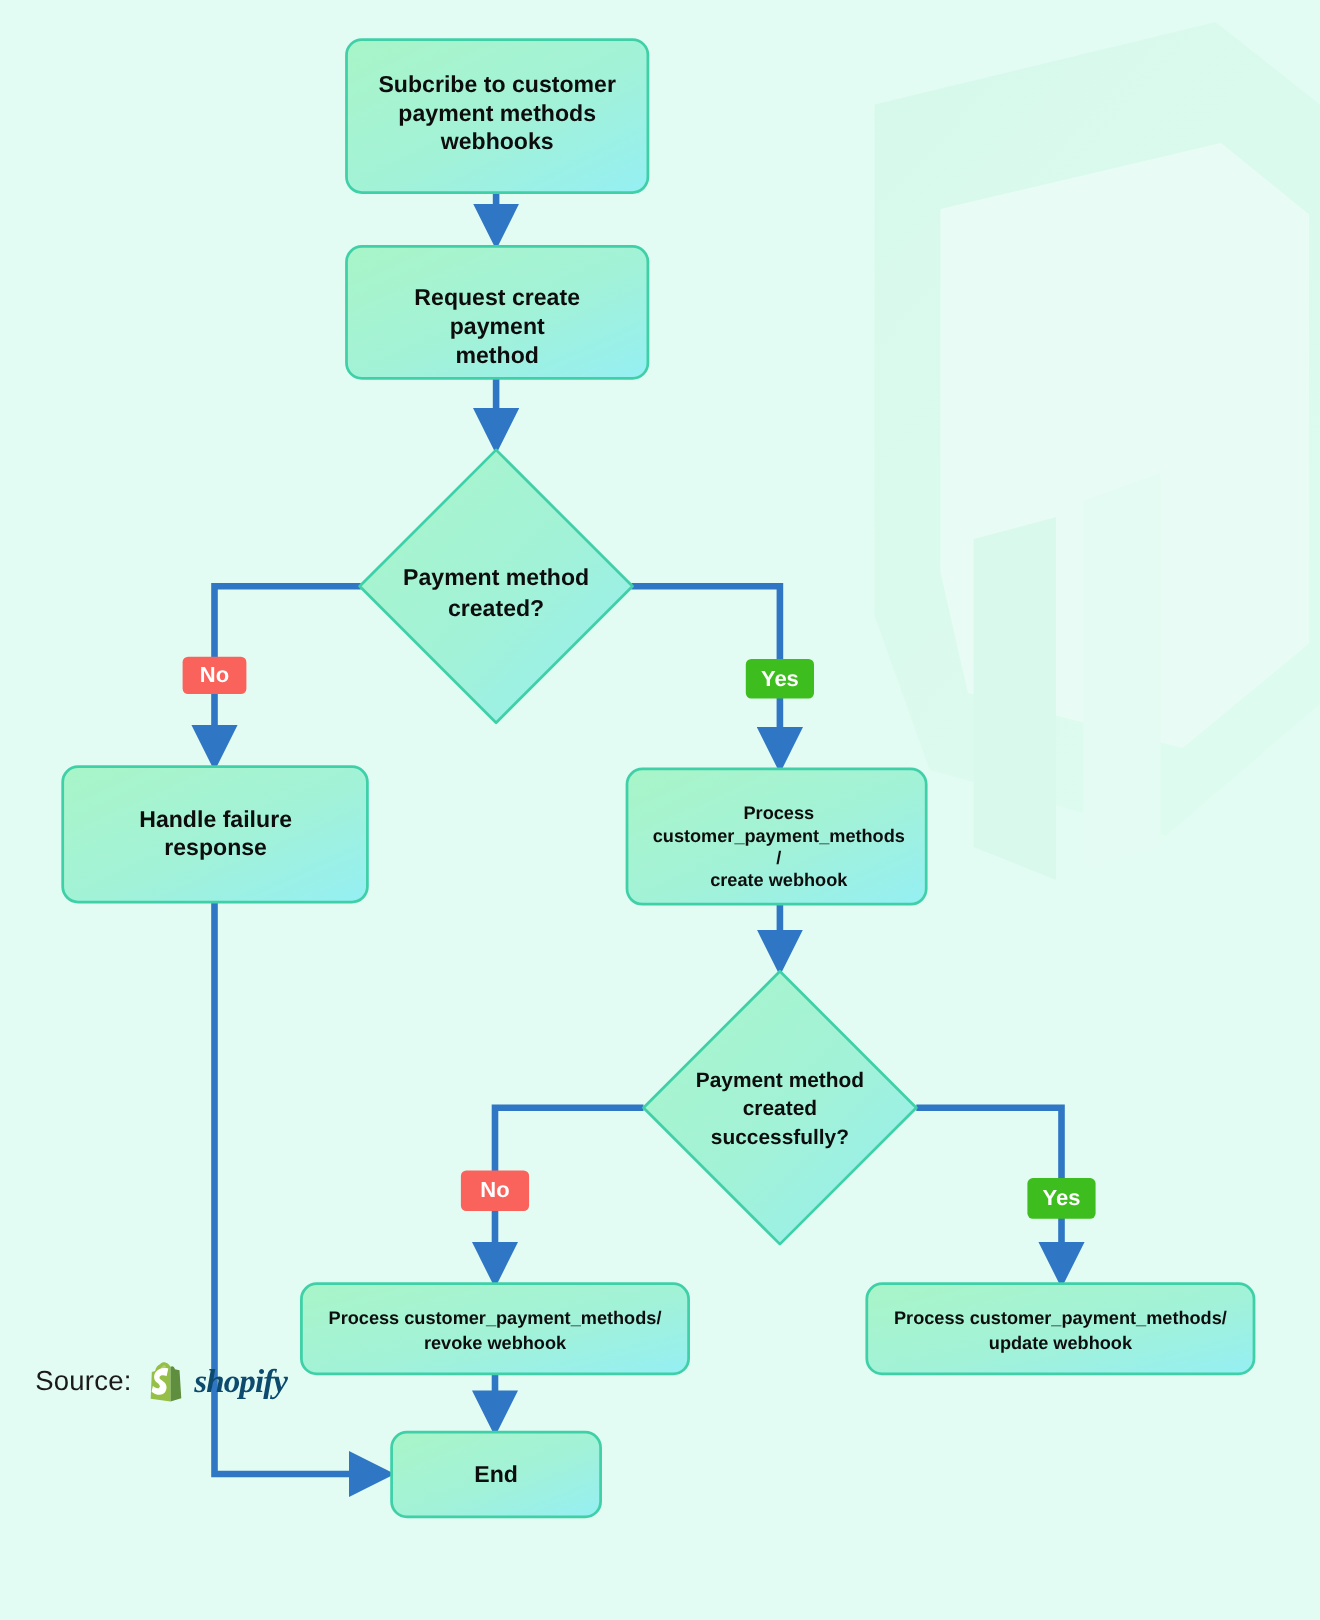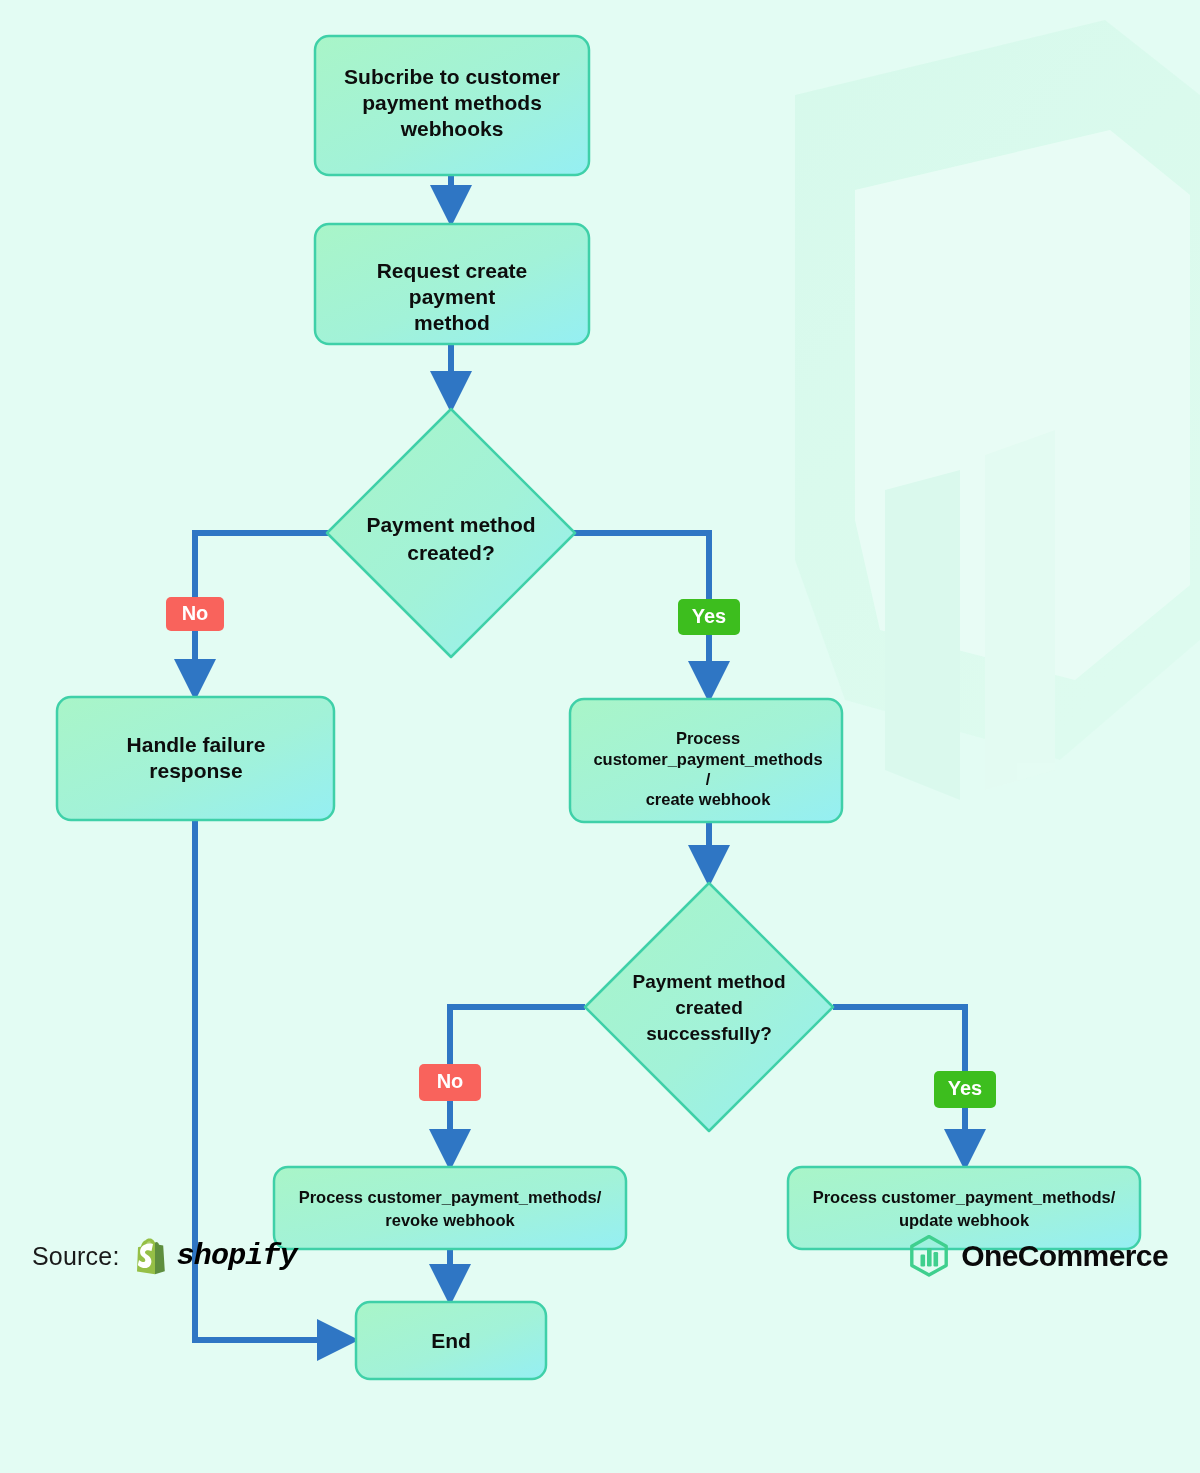--- a/index.html
+++ b/index.html
@@ -72,22 +72,22 @@
   }
   .shopify-lockup {
     display: flex;
     align-items: center;
     gap: 9px;
   }
   .shopify-word {
     font-size: 30px;
     font-weight: 700;
     font-style: italic;
-    color: #000000;
-    font-family: Liberation Mono, monospace;
+    color: #0c4a6e;
+    font-family: Liberation Serif, serif;
     letter-spacing: -0.8px;
   }
   .oc-lockup {
     display: flex;
     align-items: center;
     gap: 12px;
   }
   .oc-word {
     font-size: 30px;
     font-weight: 700;
@@ -223,24 +223,15 @@
         <svg width="34" height="38" viewBox="0 0 34 38">
           <path d="M11.5,3.2 C9.2,3.9 7.6,6.2 7.0,9.4 L4.0,10.3 L3.0,34.6 L21.0,37.2 L21.0,5.6 C21.0,5.6 19.6,2.2 16.4,1.6 C14.6,1.2 12.8,1.7 11.5,3.2 Z" fill="#95bf46"></path>
           <path d="M21.0,5.6 L21.0,37.2 L30.8,34.2 L29.2,8.6 L25.0,7.7 C25.0,7.7 24.0,3.4 21.0,5.6 Z" fill="#5e8e3e"></path>
           <path d="M16.3,4.3 C15.0,3.9 13.6,4.6 12.7,6.0 C11.9,7.2 11.4,8.9 11.2,10.6 L16.9,9.0 C16.9,7.2 16.8,5.5 16.3,4.3 Z" fill="#ffffff" opacity="0.25"></path>
           <path d="M17.5,14.0 C17.5,14.0 15.9,13.1 14.0,13.2 C11.1,13.3 11.0,15.1 11.0,15.6 C11.1,18.0 17.3,18.6 17.4,24.2 C17.4,28.4 14.7,31.2 10.8,31.0 C6.1,30.8 3.8,27.9 3.8,27.9 L5.0,23.0 C5.0,23.0 7.4,25.1 9.4,25.1 C10.7,25.1 11.3,24.0 11.3,23.2 C11.2,20.1 6.2,20.3 6.1,15.1 C6.0,11.0 9.0,7.0 15.2,6.6 C17.7,6.4 19.0,7.1 19.0,7.1 L17.5,14.0 Z" fill="#ffffff"></path>
         </svg>
         <span class="shopify-word">shopify</span>
       </span>
     </div>
 
-    <div class="oc-lockup">
-      <svg width="40" height="42" viewBox="0 0 40 42">
-        <path d="M20,1.6 L37.2,11.2 L37.2,30.4 L20,40.0 L2.8,30.4 L2.8,11.2 Z" fill="none" stroke="#3fcf8e" stroke-width="3.4" stroke-linejoin="round"></path>
-        <rect x="11.5" y="19.5" width="4.6" height="12.0" rx="1.2" fill="#3fcf8e"></rect>
-        <rect x="18.0" y="13.0" width="4.6" height="18.5" rx="1.2" fill="#3fcf8e"></rect>
-        <rect x="24.5" y="17.0" width="4.6" height="14.5" rx="1.2" fill="#3fcf8e"></rect>
-      </svg>
-      <span class="oc-word">OneCommerce</span>
-    </div>
 
   </div>
 </div>
 
 </body></html>

